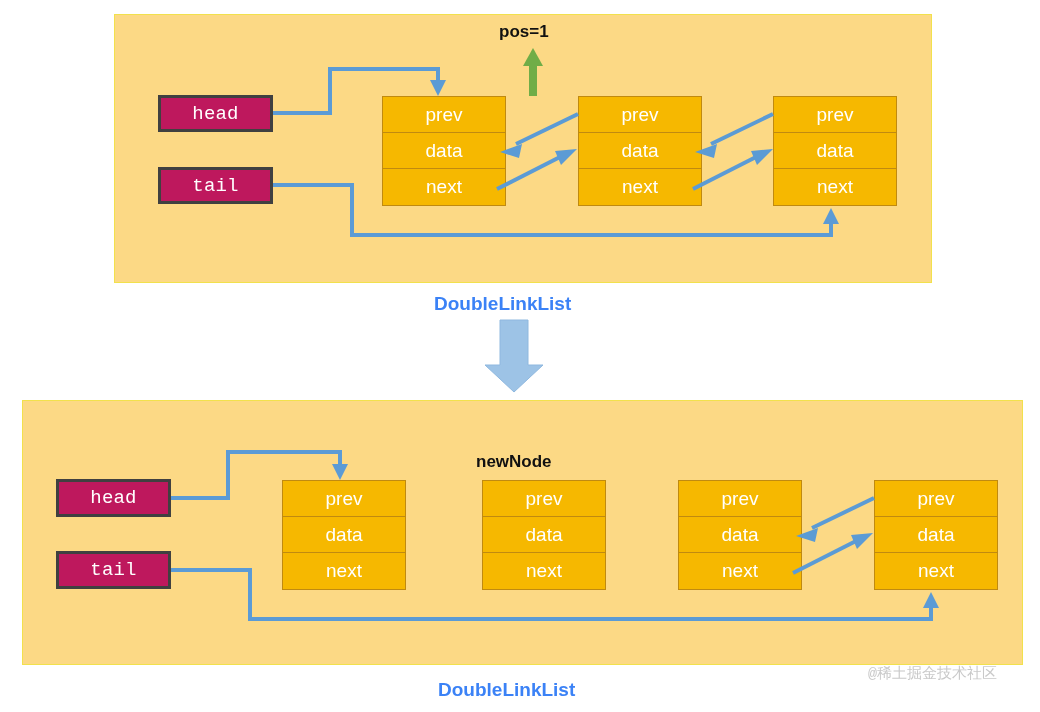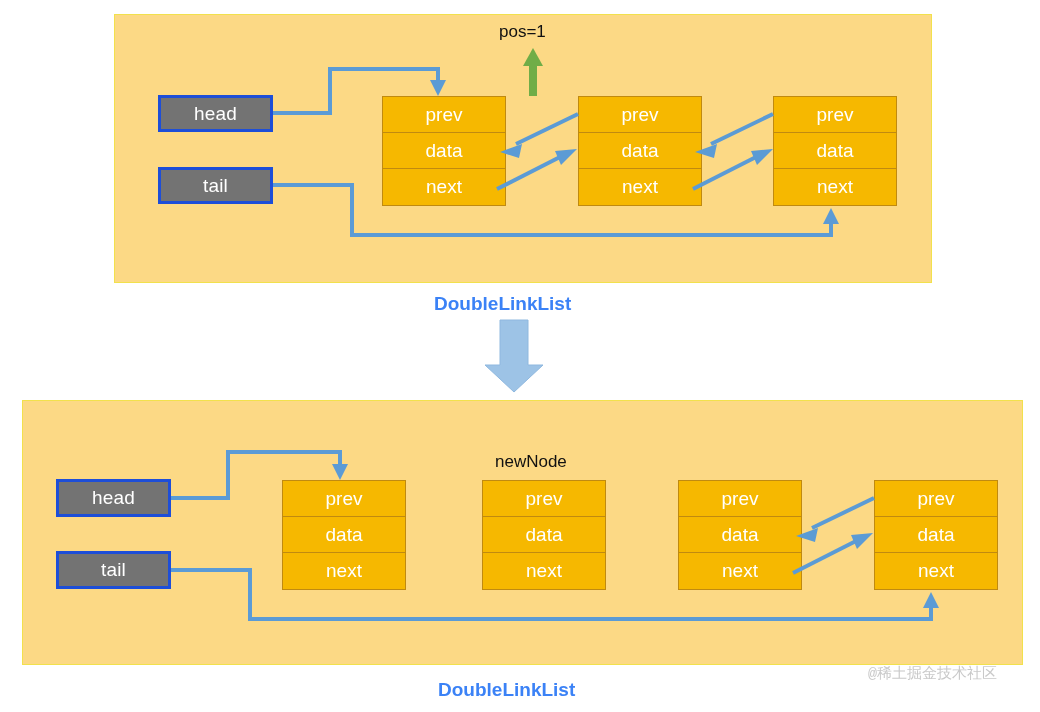--- a/index.html
+++ b/index.html
@@ -24,29 +24,30 @@
     position: absolute;
     background: #FCD985;
     border: 1.5px solid #F2E14C;
     box-sizing: border-box;
   }
   #panel-top   { left: 114px; top: 14px;  width: 818px; height: 269px; }
   #panel-bot   { left: 22px;  top: 400px; width: 1001px; height: 265px; }
 
   .ptr-box {
     position: absolute;
-    background: #737373;
-    border: 3px solid #1d4ed8;
+    background: #be185d;
+    border: 3px solid #404040;
     box-sizing: border-box;
     color: #FFFFFF;
     font-size: 19px;
     display: flex;
     align-items: center;
     justify-content: center;
     letter-spacing: 0.2px;
+    font-family: Liberation Mono, monospace;
   }
 
   .node {
     position: absolute;
     width: 124px;
     background: #F6B800;
     border: 1px solid #C08A10;
     box-sizing: border-box;
   }
   .node .cell {
@@ -64,21 +65,21 @@
     position: absolute;
     color: #3b82f6;
     font-size: 19px;
     font-weight: bold;
     white-space: nowrap;
   }
   .label-sm {
     position: absolute;
     color: #111111;
     font-size: 17px;
-    font-weight: normal;
+    font-weight: bold;
     white-space: nowrap;
     text-align: right;
   }
   .watermark {
     position: absolute;
     color: #C9C9C9;
     font-size: 15px;
     white-space: nowrap;
     font-family: Liberation Mono, monospace;
   }
@@ -151,21 +152,21 @@
     <div class="cell">prev</div>
     <div class="cell">data</div>
     <div class="cell">next</div>
   </div>
   <div class="node" style="left:874px; top:480px;">
     <div class="cell">prev</div>
     <div class="cell">data</div>
     <div class="cell">next</div>
   </div>
 
-  <div class="label-sm" style="left:495px; top:452px;">newNode</div>
+  <div class="label-sm" style="left:476px; top:452px;">newNode</div>
 
   <div class="caption" style="left:438px; top:679px;">DoubleLinkList</div>
 
   <div class="watermark" style="left:868px; top:664px;">@稀土掘金技术社区</div>
 
   <svg class="overlay" viewBox="0 0 1040 712">
 
     <g>
       <path class="wire" d="M 273,113 L 330,113 L 330,69 L 438,69 L 438,84"></path>
       <polygon class="wire-head" points="438,96 430,80 446,80"></polygon>

